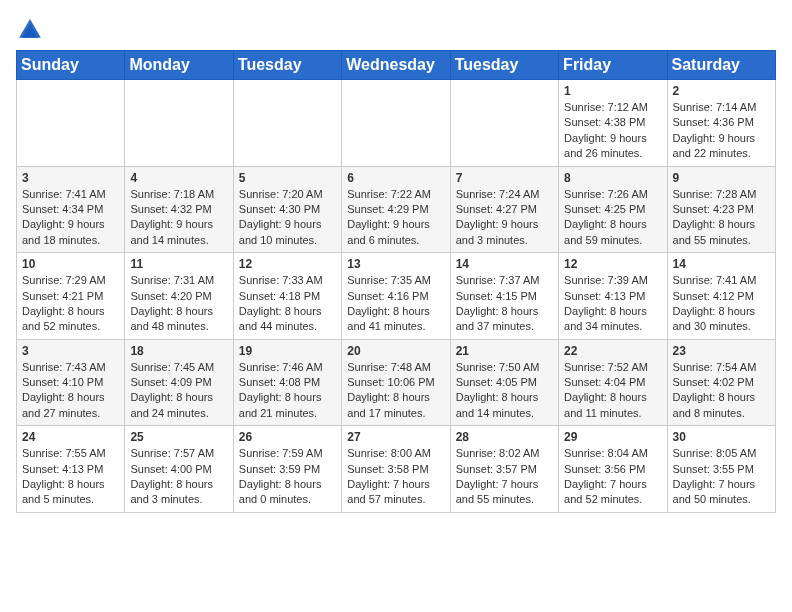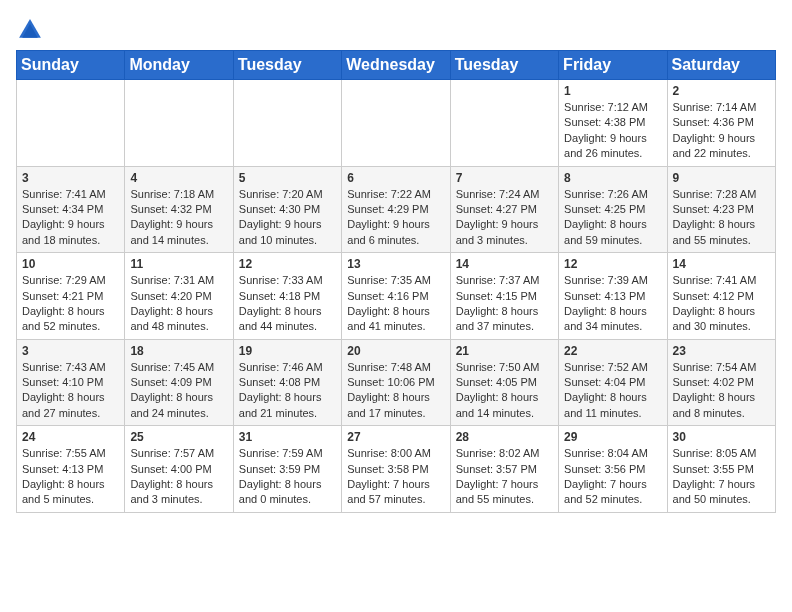--- a/index.html
+++ b/index.html
@@ -300,21 +300,21 @@
 and 5 minutes.</div>
         </td>
         <td>
           <span class="day-num">25</span>
           <div class="day-info">Sunrise: 7:57 AM
 Sunset: 4:00 PM
 Daylight: 8 hours
 and 3 minutes.</div>
         </td>
         <td>
-          <span class="day-num">31</span>
+          <span class="day-num">26</span>
           <div class="day-info">Sunrise: 7:59 AM
 Sunset: 3:59 PM
 Daylight: 8 hours
 and 0 minutes.</div>
         </td>
         <td>
           <span class="day-num">27</span>
           <div class="day-info">Sunrise: 8:00 AM
 Sunset: 3:58 PM
 Daylight: 7 hours

